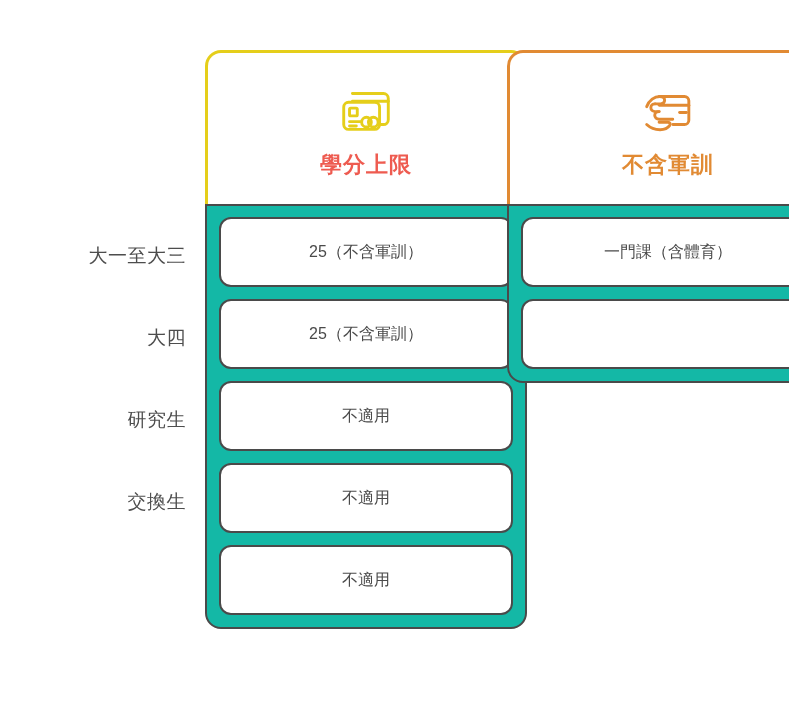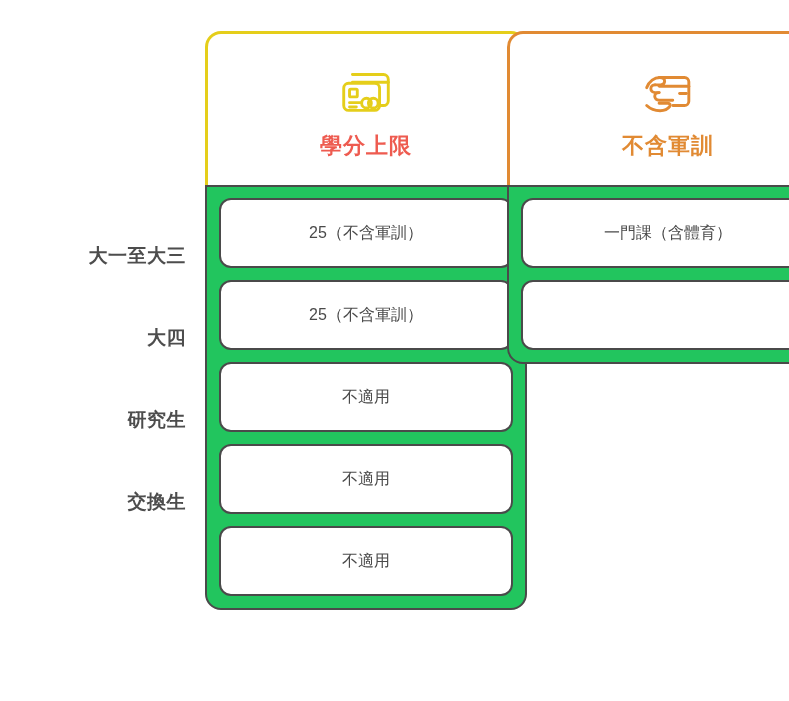--- a/index.html
+++ b/index.html
@@ -26,30 +26,30 @@
     left: 0;
     top: 215px;
     width: 186px;
   }
   .row-label {
     height: 82px;
     display: flex;
     align-items: center;
     justify-content: flex-end;
     font-size: 19px;
-    font-weight: bold;
+    font-weight: normal;
     color: #4d4d4d;
     letter-spacing: 0.5px;
     white-space: nowrap;
   }
 
   
   .column {
     position: absolute;
-    top: 31px;
+    top: 50px;
     width: 322px;
   }
   .column.col-0 { left: 205px; }
   .column.col-1 { left: 507px; }
 
   
   .col-header {
     height: 154px;
     border-width: 3px;
     border-style: solid;
@@ -77,21 +77,21 @@
     font-weight: bold;
     letter-spacing: 1px;
     line-height: 1;
   }
 
   
   .col-body {
     border: 2px solid #4a4a4a;
     border-radius: 0 0 16px 16px;
     padding: 11px 12px 12px 12px;
-    background: #22c55e;
+    background: #14b8a6;
     display: flex;
     flex-direction: column;
     gap: 12px;
   }
 
   .cell {
     height: 70px;
     border: 2px solid #4a4a4a;
     border-radius: 12px;
     display: flex;

